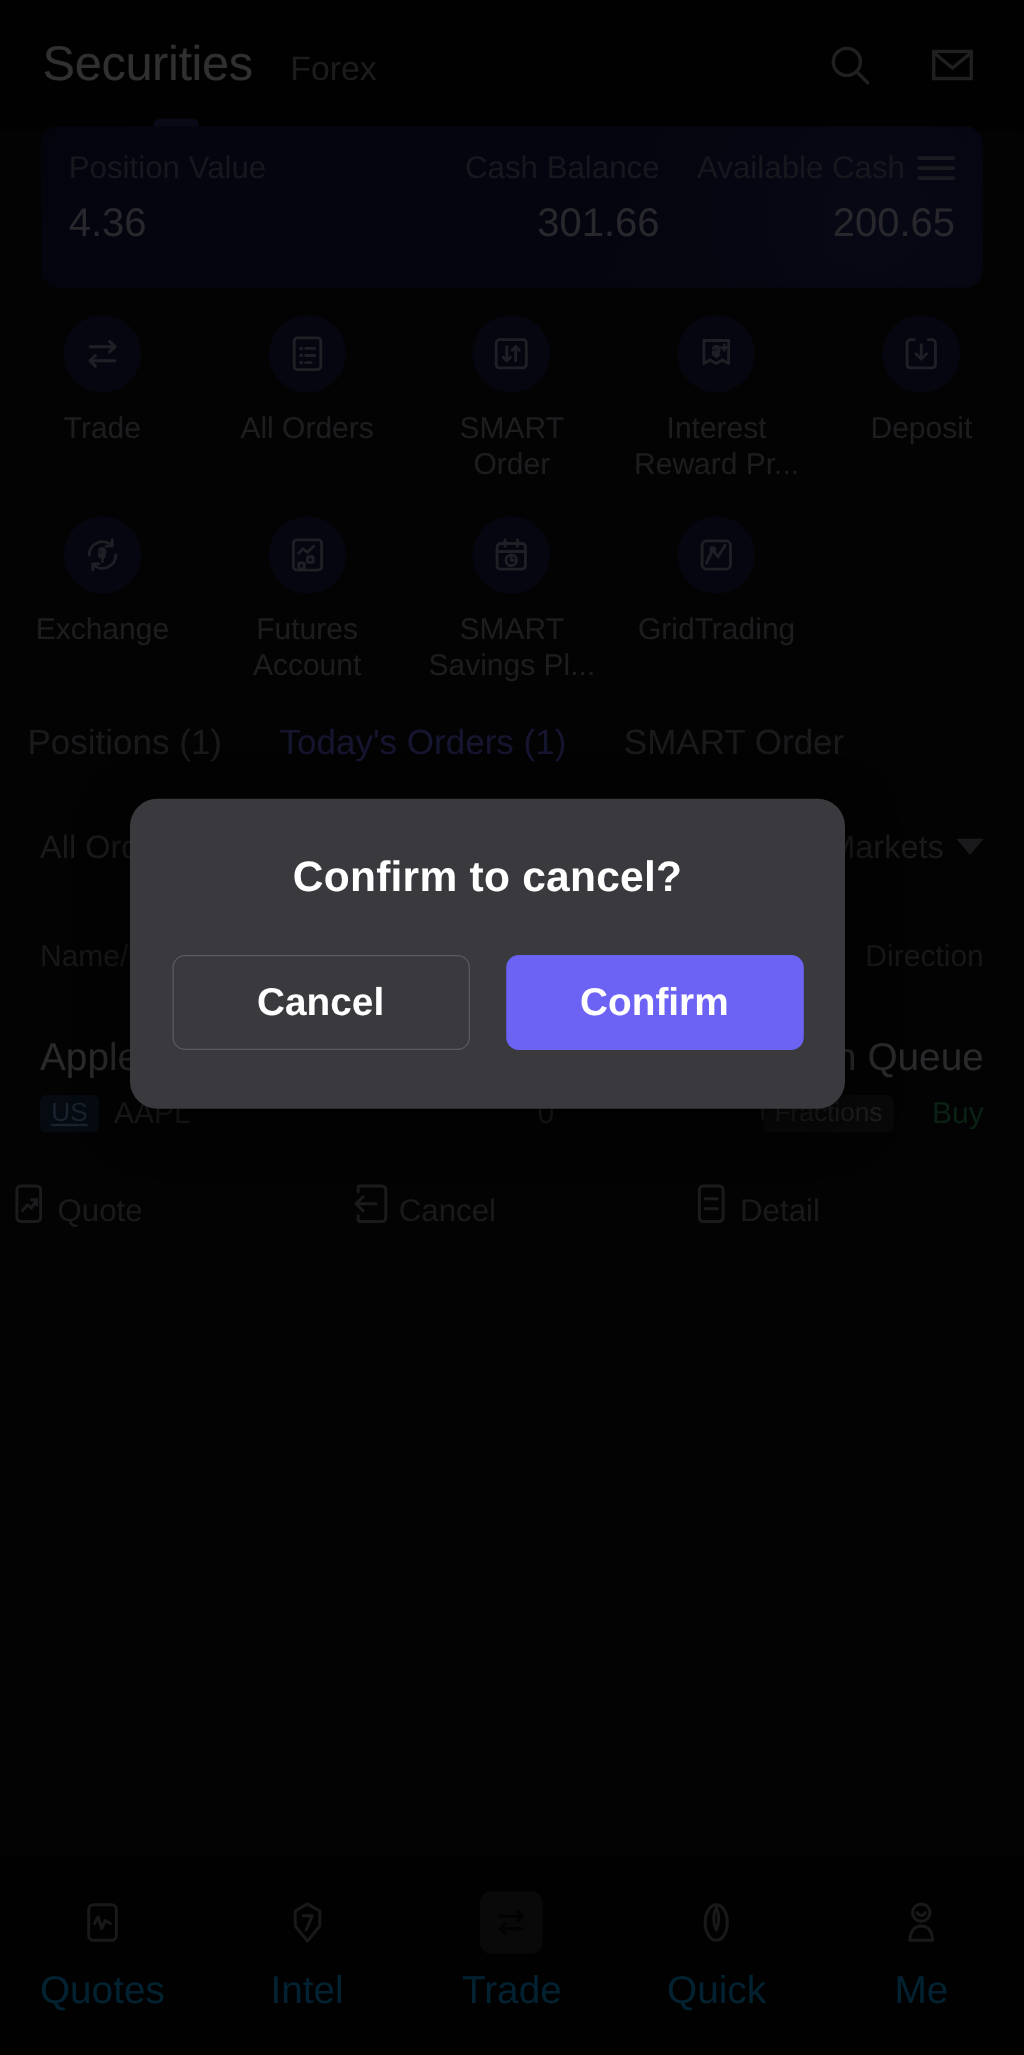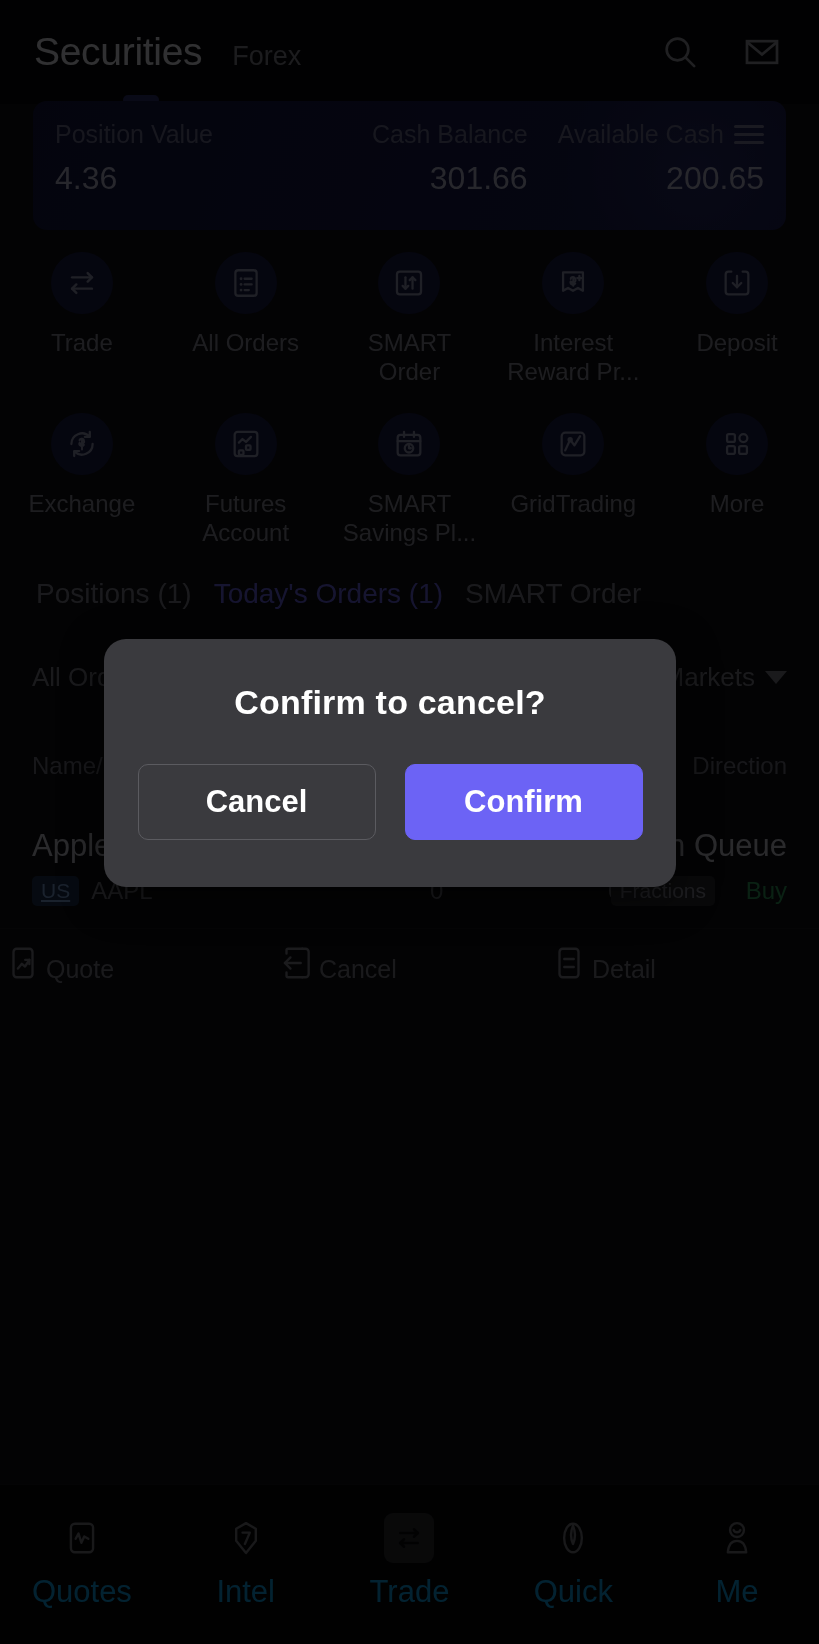--- a/index.html
+++ b/index.html
@@ -89,22 +89,22 @@
   .qa-icon svg { display:block; }
   .qa-label {
     margin-top:14px; font-size:24px; color:#8d8d99;
     text-align:center; line-height:1.22;
     max-width:150px;
   }
 
   
   .inner-tabs {
     position:absolute; left:0; top:578px; width:819px;
-    display:flex; align-items:center; gap:22px;
-    padding-left:36px;
+    display:flex; align-items:center; gap:46px;
+    padding-left:22px;
     white-space:nowrap; overflow:hidden;
   }
   .inner-tab { font-size:28px; color:#7e7e8a; }
   .inner-tab.active { color:#6a63e8; }
 
   
   .filter-bar {
     position:absolute; left:0; top:662px; width:819px;
     display:flex; align-items:center; justify-content:space-between;
     padding:0 32px;
@@ -359,31 +359,20 @@
         <span class="qa-icon">
           <svg width="34" height="34" viewBox="0 0 24 24" fill="none" stroke="#9698b4" stroke-width="1.6" stroke-linecap="round" stroke-linejoin="round">
             <rect x="4" y="4" width="16" height="16" rx="2.5"></rect>
             <polyline points="6.5,16.5 10,9 13,13 17,6.5"></polyline>
             <circle cx="10" cy="9" r="1.1"></circle>
           </svg>
         </span>
         <span class="qa-label">GridTrading</span>
       </div>
 
-      <div class="qa">
-        <span class="qa-icon">
-          <svg width="34" height="34" viewBox="0 0 24 24" fill="none" stroke="#9698b4" stroke-width="1.6">
-            <rect x="5" y="5" width="5.5" height="5.5" rx="1.2"></rect>
-            <circle cx="16.5" cy="7.8" r="2.8"></circle>
-            <rect x="5" y="13.5" width="5.5" height="5.5" rx="1.2"></rect>
-            <rect x="13.5" y="13.5" width="5.5" height="5.5" rx="1.2"></rect>
-          </svg>
-        </span>
-        <span class="qa-label">More</span>
-      </div>
     </div>
 
     <div class="inner-tabs">
       <span class="inner-tab">Positions (1)</span>
       <span class="inner-tab active">Today's Orders (1)</span>
       <span class="inner-tab">SMART Order</span>
     </div>
 
     <div class="filter-bar">
       <span class="filter-left">All Orders</span>

